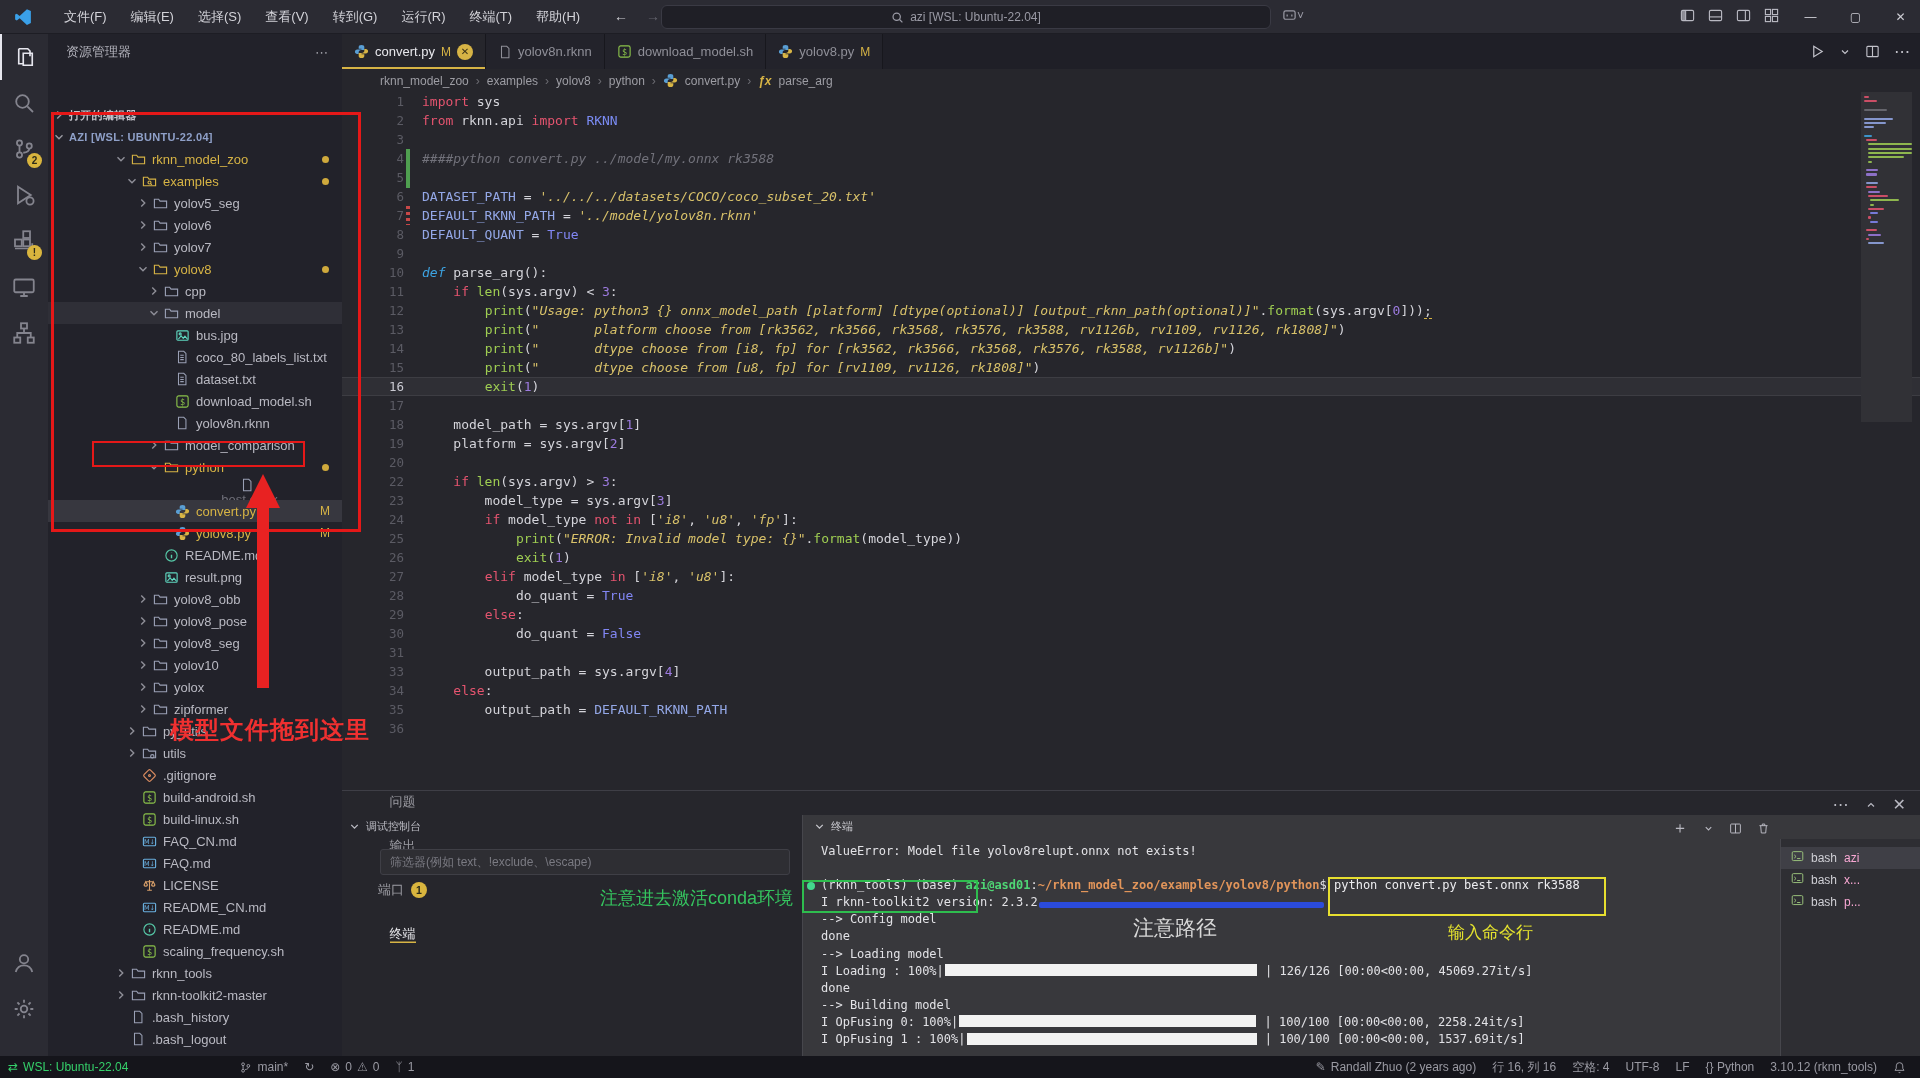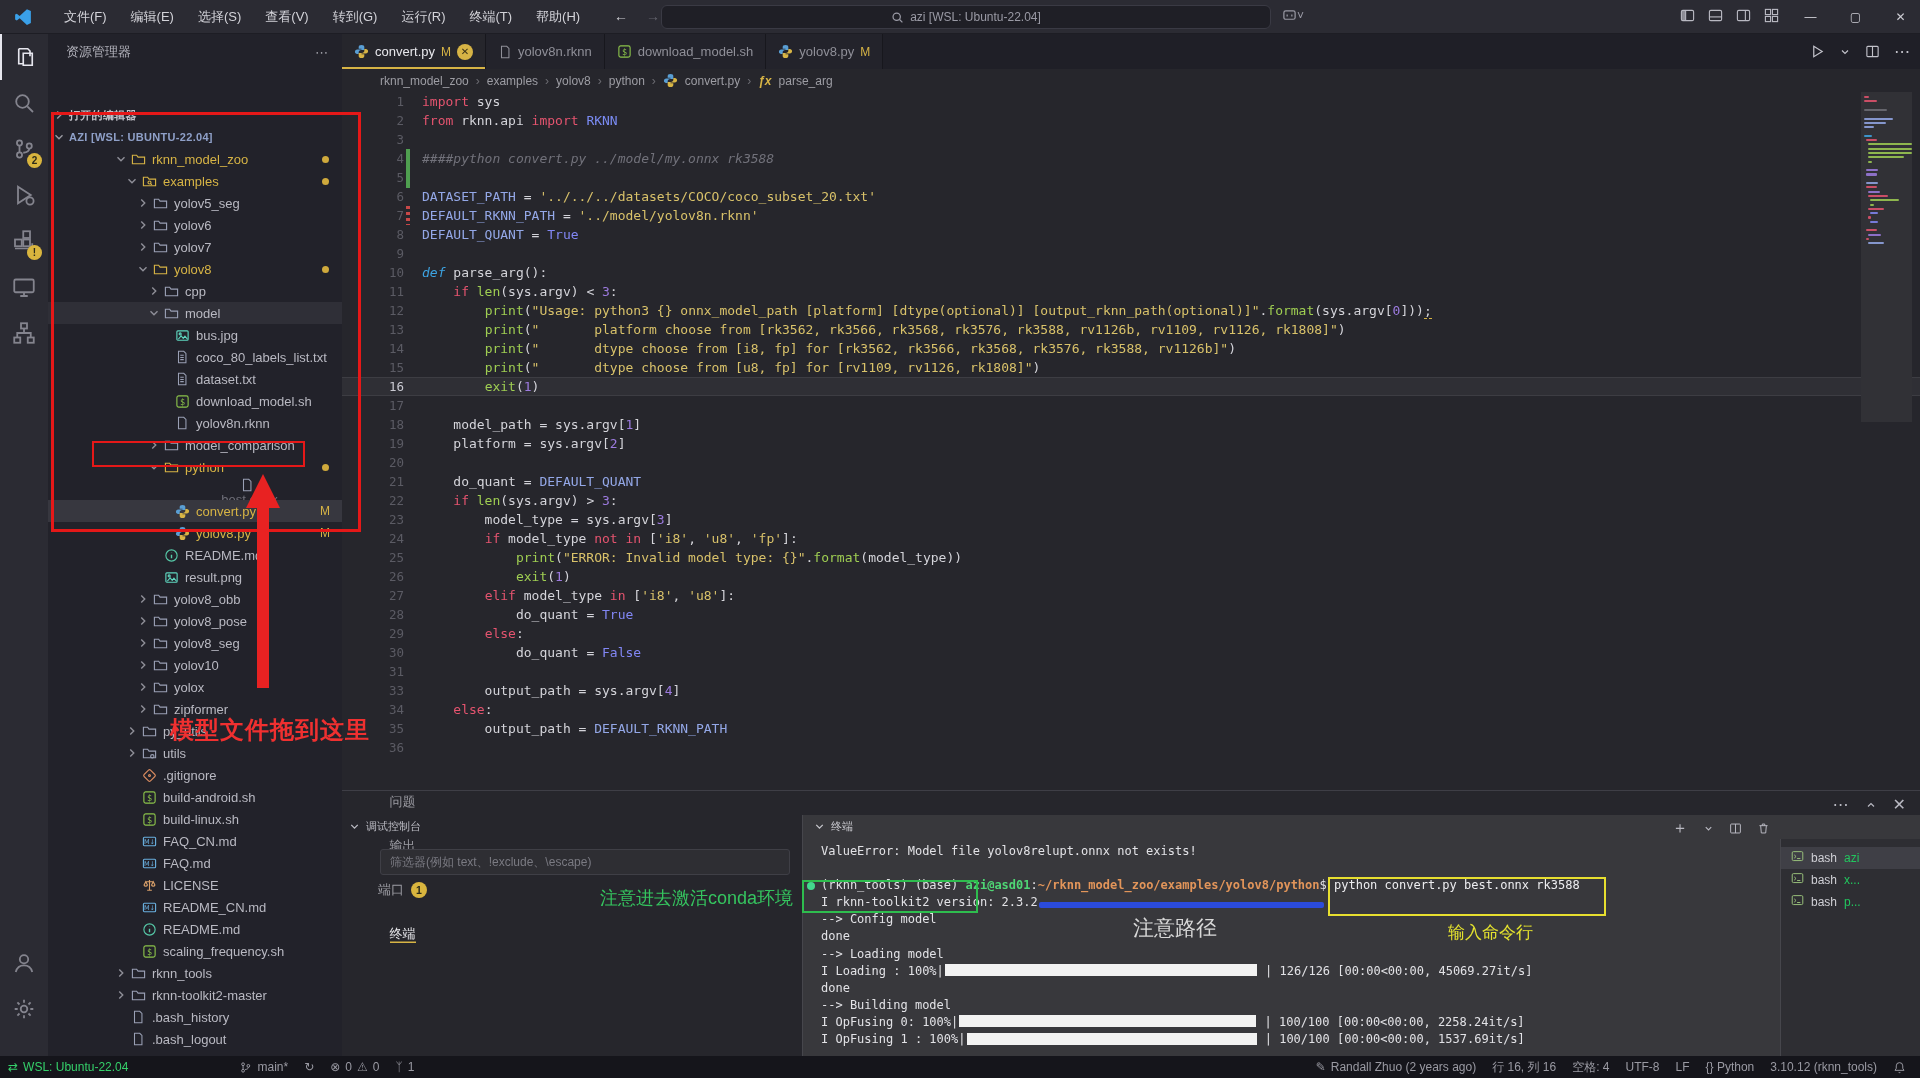--- a/index.html
+++ b/index.html
@@ -72,21 +72,21 @@
   #crumbs { position:absolute; left:342px; top:69px; width:1578px; height:23px; display:flex;
             align-items:center; font-size:12px; color:#9d9da4; padding-left:38px; gap:7px; background:#26262c; z-index:2;}
   #crumbs .sep { color:#6b6b72; }
   #crumbs .fx { color:#d7b445; font-style:italic; font-weight:bold;}
   #codearea { position:absolute; left:342px; top:92px; width:1578px; height:698px; overflow:hidden; }
   .cline { position:relative; height:19px; line-height:19px; white-space:pre; font-size:13px; }
   .cline .ln { position:absolute; left:0; width:62px; text-align:right; color:#5b5b64; font-size:12.5px;}
   .cline .ctext { position:absolute; left:80px; }
   .cline.cur { background:rgba(255,255,255,.045); box-shadow:inset 0 1px 0 rgba(255,255,255,.07), inset 0 -1px 0 rgba(255,255,255,.07); }
   .cline.cur .ln { color:#cacad2; }
-  .tk-kw{color:#e5546f;} .tk-str{color:#d9c26a;} .tk-cm{color:#71717a;font-style:italic;}
+  .tk-kw{color:#e5546f;} .tk-str{color:#d9c26a;font-style:italic;} .tk-cm{color:#71717a;font-style:italic;}
   .tk-const{color:#94a8e8;} .tk-bool{color:#8287f5;} .tk-num{color:#9d7be0;}
   .tk-fnc{color:#9fce52;} .tk-def{color:#3da4e3;font-style:italic;} .tk-cls{color:#7b8cf5;}
   .tk-pl{color:#d4d4da;} .tk-op{color:#d4d4da;}
   .tk-warn{color:#d4d4da; border-bottom:1px dashed #d7b445;}
   .gut-add { position:absolute; left:64px; width:4px; background:#4f9f50; }
   .gut-mod { position:absolute; left:64px; width:4px; background:repeating-linear-gradient(#c84848 0 3px, transparent 3px 6px); }
   #minimap { position:absolute; left:1861px; top:92px; width:51px; height:698px; background:#26262c; }
   #minimap-slider { position:absolute; left:0; top:0; width:51px; height:330px; background:rgba(255,255,255,.05);}
   .mm-line { position:absolute; height:2.2px; border-radius:1px; opacity:.85;}
 
@@ -111,21 +111,21 @@
   #term-head { height:22px; display:flex; align-items:center; gap:5px; font-size:11px; color:#c6c6cc; padding-left:10px;}
   #term-icons { position:absolute; right:150px; top:3px; display:flex; gap:15px; color:#b9b9c2;}
   #termlines { position:absolute; left:18px; top:28px; font-size:12px; line-height:17.1px; white-space:pre; color:#e2e2e6;}
   .tt-t{color:#e2e2e6;} .tt-green{color:#4fd675;font-weight:bold;} .tt-path{color:#e2955a;font-weight:bold;}
   .tt-cmd{color:#ededf0;}
   .tbar { display:inline-block; height:12px; background:#f2f2f2; vertical-align:middle; margin:0 1px 2px 1px;}
   #prompt-dot { position:absolute; width:8px; height:8px; border-radius:50%; background:#44d88d; }
   #instances { position:absolute; right:0; top:24px; width:140px; height:242px; background:#2e2e33;
                border-left:1px solid #46464c; padding-top:8px;}
   .inst { height:22px; display:flex; align-items:center; gap:7px; padding-left:10px; font-size:12px; color:#cfcfd5;}
-  .inst .sfx { color:#22c55e;text-align:center; }
+  .inst .sfx { color:#f9a8d4;text-align:center; }
   .inst.sel { background:#3f3f46; }
   .inst .ticon { color:#9ac27c; }
 
   
   #statusbar { position:absolute; left:0; top:1056px; width:1920px; height:22px; background:#15151b;
                display:flex; align-items:center; font-size:12px; color:#9a9aa3; z-index:6;}
   .st-item { display:flex; align-items:center; gap:5px; padding:0 8px; height:22px; }
   .st-green { color:#35d06a; }
   #st-right { margin-left:auto; display:flex; margin-right:6px;}
 
@@ -913,21 +913,20 @@
       <div class="cline mono"><span class="ln">11</span><span class="ctext"><span class="tk-pl">    </span><span class="tk-kw">if</span><span class="tk-pl"> </span><span class="tk-fnc">len</span><span class="tk-pl">(sys.argv) </span><span class="tk-op">&lt;</span><span class="tk-pl"> </span><span class="tk-num">3</span><span class="tk-pl">:</span></span></div>
       <div class="cline mono"><span class="ln">12</span><span class="ctext"><span class="tk-pl">        </span><span class="tk-fnc">print</span><span class="tk-pl">(</span><span class="tk-str">"Usage: python3 {} onnx_model_path [platform] [dtype(optional)] [output_rknn_path(optional)]"</span><span class="tk-pl">.</span><span class="tk-fnc">format</span><span class="tk-pl">(sys.argv[</span><span class="tk-num">0</span><span class="tk-pl">]))</span><span class="tk-warn">;</span></span></div>
       <div class="cline mono"><span class="ln">13</span><span class="ctext"><span class="tk-pl">        </span><span class="tk-fnc">print</span><span class="tk-pl">(</span><span class="tk-str">"       platform choose from [rk3562, rk3566, rk3568, rk3576, rk3588, rv1126b, rv1109, rv1126, rk1808]"</span><span class="tk-pl">)</span></span></div>
       <div class="cline mono"><span class="ln">14</span><span class="ctext"><span class="tk-pl">        </span><span class="tk-fnc">print</span><span class="tk-pl">(</span><span class="tk-str">"       dtype choose from [i8, fp] for [rk3562, rk3566, rk3568, rk3576, rk3588, rv1126b]"</span><span class="tk-pl">)</span></span></div>
       <div class="cline mono"><span class="ln">15</span><span class="ctext"><span class="tk-pl">        </span><span class="tk-fnc">print</span><span class="tk-pl">(</span><span class="tk-str">"       dtype choose from [u8, fp] for [rv1109, rv1126, rk1808]"</span><span class="tk-pl">)</span></span></div>
       <div class="cline mono cur"><span class="ln">16</span><span class="ctext"><span class="tk-pl">        </span><span class="tk-fnc">exit</span><span class="tk-pl">(</span><span class="tk-num">1</span><span class="tk-pl">)</span></span></div>
       <div class="cline mono"><span class="ln">17</span><span class="ctext"></span></div>
       <div class="cline mono"><span class="ln">18</span><span class="ctext"><span class="tk-pl">    model_path </span><span class="tk-op">=</span><span class="tk-pl"> sys.argv[</span><span class="tk-num">1</span><span class="tk-pl">]</span></span></div>
       <div class="cline mono"><span class="ln">19</span><span class="ctext"><span class="tk-pl">    platform </span><span class="tk-op">=</span><span class="tk-pl"> sys.argv[</span><span class="tk-num">2</span><span class="tk-pl">]</span></span></div>
       <div class="cline mono"><span class="ln">20</span><span class="ctext"></span></div>
-      <div class="cline mono"><span class="ln">21</span><span class="ctext"><span class="tk-pl">    do_quant </span><span class="tk-op">=</span><span class="tk-pl"> </span><span class="tk-const">DEFAULT_QUANT</span></span></div>
       <div class="cline mono"><span class="ln">22</span><span class="ctext"><span class="tk-pl">    </span><span class="tk-kw">if</span><span class="tk-pl"> </span><span class="tk-fnc">len</span><span class="tk-pl">(sys.argv) </span><span class="tk-op">&gt;</span><span class="tk-pl"> </span><span class="tk-num">3</span><span class="tk-pl">:</span></span></div>
       <div class="cline mono"><span class="ln">23</span><span class="ctext"><span class="tk-pl">        model_type </span><span class="tk-op">=</span><span class="tk-pl"> sys.argv[</span><span class="tk-num">3</span><span class="tk-pl">]</span></span></div>
       <div class="cline mono"><span class="ln">24</span><span class="ctext"><span class="tk-pl">        </span><span class="tk-kw">if</span><span class="tk-pl"> model_type </span><span class="tk-kw">not in</span><span class="tk-pl"> [</span><span class="tk-str">'i8'</span><span class="tk-pl">, </span><span class="tk-str">'u8'</span><span class="tk-pl">, </span><span class="tk-str">'fp'</span><span class="tk-pl">]:</span></span></div>
       <div class="cline mono"><span class="ln">25</span><span class="ctext"><span class="tk-pl">            </span><span class="tk-fnc">print</span><span class="tk-pl">(</span><span class="tk-str">"ERROR: Invalid model type: {}"</span><span class="tk-pl">.</span><span class="tk-fnc">format</span><span class="tk-pl">(model_type))</span></span></div>
       <div class="cline mono"><span class="ln">26</span><span class="ctext"><span class="tk-pl">            </span><span class="tk-fnc">exit</span><span class="tk-pl">(</span><span class="tk-num">1</span><span class="tk-pl">)</span></span></div>
       <div class="cline mono"><span class="ln">27</span><span class="ctext"><span class="tk-pl">        </span><span class="tk-kw">elif</span><span class="tk-pl"> model_type </span><span class="tk-kw">in</span><span class="tk-pl"> [</span><span class="tk-str">'i8'</span><span class="tk-pl">, </span><span class="tk-str">'u8'</span><span class="tk-pl">]:</span></span></div>
       <div class="cline mono"><span class="ln">28</span><span class="ctext"><span class="tk-pl">            do_quant </span><span class="tk-op">=</span><span class="tk-pl"> </span><span class="tk-bool">True</span></span></div>
       <div class="cline mono"><span class="ln">29</span><span class="ctext"><span class="tk-pl">        </span><span class="tk-kw">else</span><span class="tk-pl">:</span></span></div>
       <div class="cline mono"><span class="ln">30</span><span class="ctext"><span class="tk-pl">            do_quant </span><span class="tk-op">=</span><span class="tk-pl"> </span><span class="tk-bool">False</span></span></div>
       <div class="cline mono"><span class="ln">31</span><span class="ctext"></span></div>

